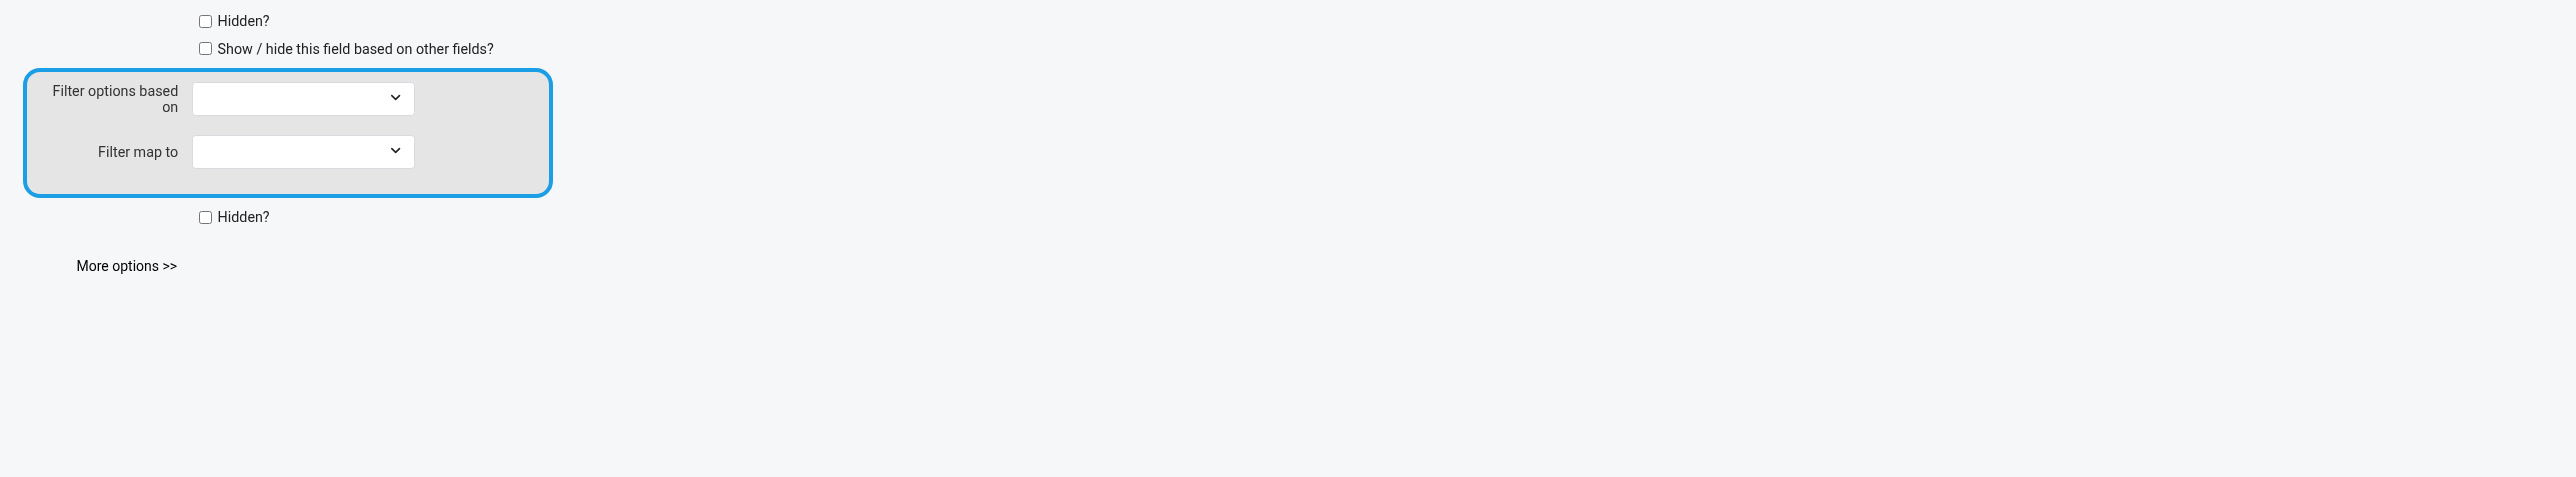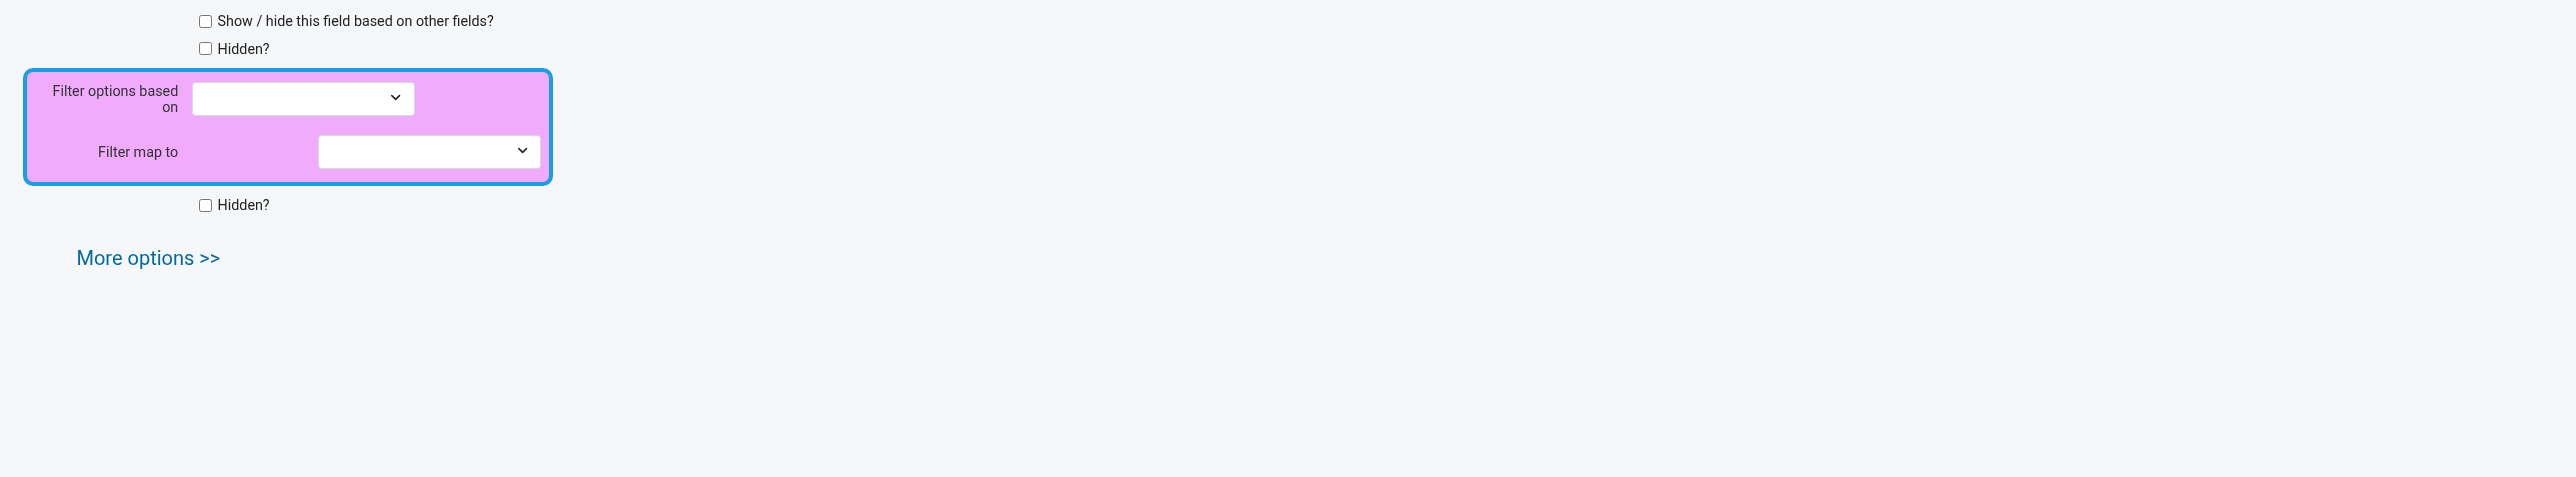--- a/index.html
+++ b/index.html
@@ -30,34 +30,33 @@
       margin-right: 5.7px;
       accent-color: #1a73e8;
       cursor: pointer;
     }
     .checkbox-row label {
       cursor: default;
       color: #222;
     }
     .highlight-box {
       border: 4.8px solid #1a9ee6;
-      border-radius: 10px;
+      border-radius: 17px;
       margin: 5.7px 0 5.7px 11.5px;
       padding: 9.5px 7.6px 13.4px 7.6px;
       width: 530px;
-      background: #f0abfc;
+      background: #e5e5e5;
     }
     .select-row {
       display: flex;
       align-items: center;
       margin-bottom: 19px;
     }
     .select-row:last-child {
-      margin-bottom: 0;
-      justify-content: space-between;
+      margin-bottom: 12px;
     }
     .select-label {
       width: 157px;
       text-align: right;
       padding-right: 13.4px;
       color: #333;
     }
     .select-wrapper {
       position: relative;
       width: 223px;
@@ -81,39 +80,39 @@
       right: 11.5px;
       top: 50%;
       transform: translateY(-50%);
       pointer-events: none;
     }
     .more-options {
       margin-left: 65px;
       margin-top: 27px;
     }
     .more-options a {
-      color: #0369a1;
+      color: #000000;
       text-decoration: none;
       cursor: pointer;
-      font-size: 20px;
+      font-size: 14px;
     }
   </style>
 </head>
 <body>
 
 <div class="form-area">
 
   <div class="checkbox-row">
     <input type="checkbox" style="">
-    <label>Show / hide this field based on other fields?</label>
+    <label>Hidden?</label>
   </div>
 
   <div class="checkbox-row">
     <input type="checkbox" style="">
-    <label>Hidden?</label>
+    <label>Show / hide this field based on other fields?</label>
   </div>
 
 
   <div class="highlight-box">
     <div class="select-row">
       <div class="select-label">Filter options based on</div>
       <div class="select-wrapper">
         <select class="select-field">
           <option></option>
         </select>

